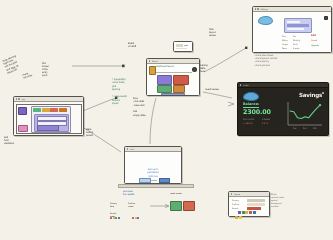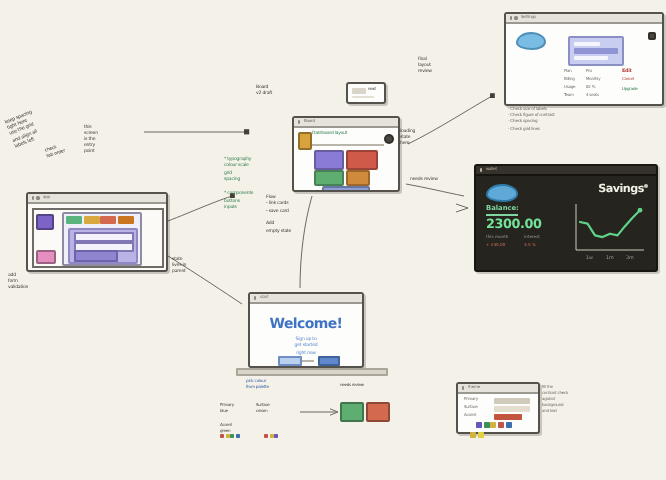--- a/index.html
+++ b/index.html
@@ -165,21 +165,20 @@
       <div class="chip" style="right:2px;top:3px;width:3px;height:3px;background:#4a473f;border-radius:50%;"></div>
     </div>
   </div>
 
   <div class="win" id="panelC">
     <div class="tb">
       <i></i>
       <span class="tbtxt">start</span>
     </div>
     <div class="body">
-      <div id="welcome">Welcome!</div>
       <div id="welcome-sub" class="hw blue" style="position:absolute;">Sign up to
 get started
 right now</div>
       <div class="bar" style="left:14px;top:26px;width:10px;height:3.2px;background:#b9d0ef;border:.35px solid #6f8fc4;"></div>
       <div class="line" style="left:26px;top:27.6px;width:6px;"></div>
       <div class="bar" style="left:34px;top:26px;width:9px;height:3.2px;background:#5f89cc;border:.35px solid #40639b;"></div>
     </div>
   </div>
 
   <div class="win" id="panelD">

